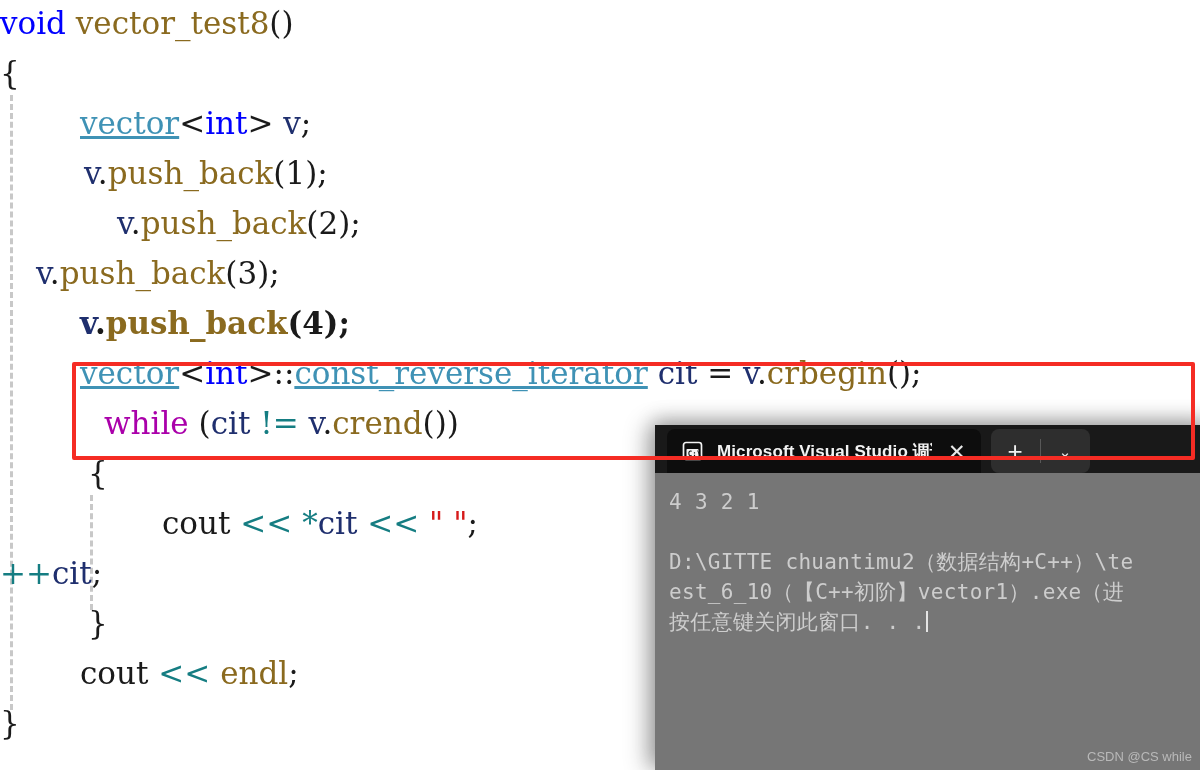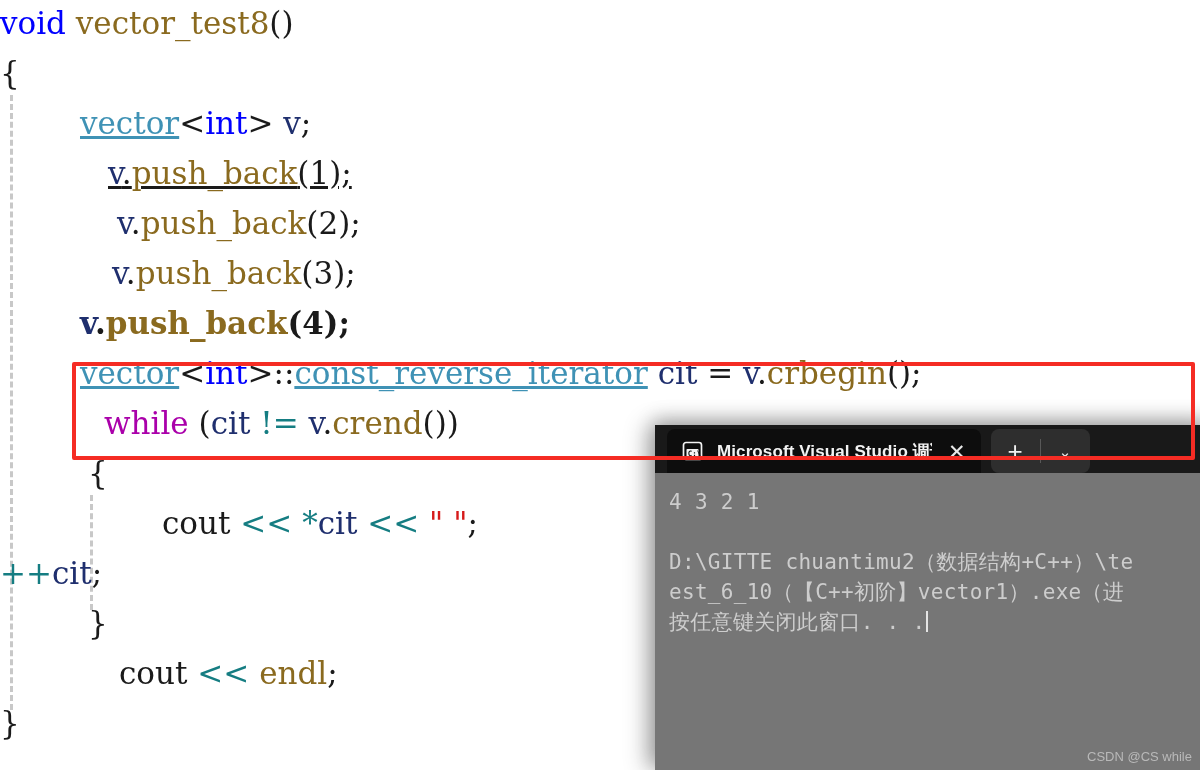--- a/index.html
+++ b/index.html
@@ -172,31 +172,31 @@
 
   <div id="indent-guides">
       <div class="guide" style="left: 10px; top: 95px; height: 615px;"></div>
       <div class="guide" style="left: 90px; top: 495px; height: 115px;"></div>
     </div>
 
   <div id="code-lines">
       <div class="code-line" style="top: -2px; padding-left: 0px;"><span class="kw">void</span><span class="plain"> </span><span class="fn">vector_test8</span><span class="plain">()</span></div>
       <div class="code-line" style="top: 48px; padding-left: 0px;"><span class="brace">{</span></div>
       <div class="code-line" style="top: 98px; padding-left: 80px;"><span class="type">vector</span><span class="plain">&lt;</span><span class="kw">int</span><span class="plain">&gt; </span><span class="var">v</span><span class="plain">;</span></div>
-      <div class="code-line" style="top: 148px; padding-left: 108px; text-decoration: underline;"><span class="var">v</span><span class="plain">.</span><span class="fn">push_back</span><span class="plain">(1);</span></div>
+      <div class="code-line" style="top: 148px; padding-left: 84px;"><span class="var">v</span><span class="plain">.</span><span class="fn">push_back</span><span class="plain">(1);</span></div>
       <div class="code-line" style="top: 198px; padding-left: 117px;"><span class="var">v</span><span class="plain">.</span><span class="fn">push_back</span><span class="plain">(2);</span></div>
-      <div class="code-line" style="top: 248px; padding-left: 112px;"><span class="var">v</span><span class="plain">.</span><span class="fn">push_back</span><span class="plain">(3);</span></div>
+      <div class="code-line" style="top: 248px; padding-left: 36px;"><span class="var">v</span><span class="plain">.</span><span class="fn">push_back</span><span class="plain">(3);</span></div>
       <div class="code-line" style="top: 298px; padding-left: 80px; font-weight: bold;"><span class="var">v</span><span class="plain">.</span><span class="fn">push_back</span><span class="plain">(4);</span></div>
       <div class="code-line" style="top: 348px; padding-left: 80px;"><span class="type">vector</span><span class="plain">&lt;</span><span class="kw">int</span><span class="plain">&gt;</span><span class="plain">::</span><span class="type">const_reverse_iterator</span><span class="plain"> </span><span class="var">cit</span><span class="plain"> = </span><span class="var">v</span><span class="plain">.</span><span class="fn">crbegin</span><span class="plain">();</span></div>
       <div class="code-line" style="top: 398px; padding-left: 104px;"><span class="kw2">while</span><span class="plain"> (</span><span class="var">cit</span><span class="plain"> </span><span class="op">!=</span><span class="plain"> </span><span class="var">v</span><span class="plain">.</span><span class="fn">crend</span><span class="plain">())</span></div>
       <div class="code-line" style="top: 448px; padding-left: 88px;"><span class="brace">{</span></div>
       <div class="code-line" style="top: 498px; padding-left: 162px;"><span class="plain">cout</span><span class="plain"> </span><span class="op">&lt;&lt;</span><span class="plain"> </span><span class="op">*</span><span class="var">cit</span><span class="plain"> </span><span class="op">&lt;&lt;</span><span class="plain"> </span><span class="str">" "</span><span class="plain">;</span></div>
       <div class="code-line" style="top: 548px; "><span class="op">++</span><span class="var">cit</span><span class="plain">;</span></div>
       <div class="code-line" style="top: 598px; padding-left: 88px;"><span class="brace">}</span></div>
-      <div class="code-line" style="top: 648px; padding-left: 119px;"><span class="plain">cout</span><span class="plain"> </span><span class="op">&lt;&lt;</span><span class="plain"> </span><span class="fn">endl</span><span class="plain">;</span></div>
+      <div class="code-line" style="top: 648px; padding-left: 80px;"><span class="plain">cout</span><span class="plain"> </span><span class="op">&lt;&lt;</span><span class="plain"> </span><span class="fn">endl</span><span class="plain">;</span></div>
       <div class="code-line" style="top: 698px; padding-left: 0px;"><span class="brace">}</span></div>
     </div>
 
 </div>
 
 <div id="red-box" style="left: 72px; top: 362px; width: 1123px; height: 98px; border-color: rgb(245, 44, 36);"></div>
 
 <div id="console-window" style="left: 655px; top: 425px; width: 560px; height: 345px; background: rgb(118, 118, 118);">
 
   <div id="console-titlebar" style="background: rgb(25, 25, 25);">

